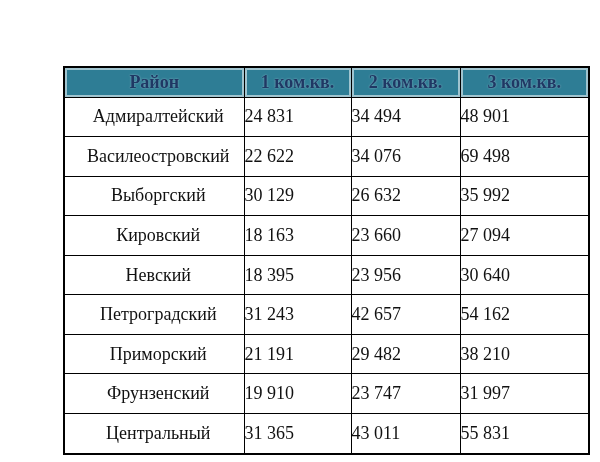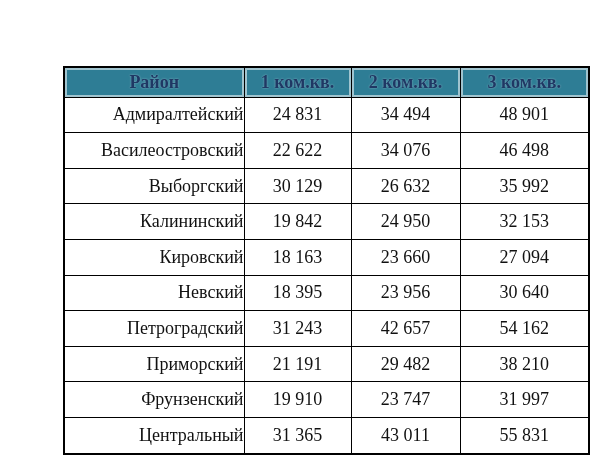--- a/index.html
+++ b/index.html
@@ -42,25 +42,24 @@
     color: var(--header-text);
     font-weight: bold;
     font-size: 18px;
     text-align: center;
     box-shadow: inset 0 0 0 2px rgba(255,255,255,0.55);
     text-shadow: 0 0 2px rgba(255,255,255,0.45);
   }
   table.price-table td {
     color: var(--body-text);
     font-size: 18px;
-    text-align: center;
     background: #ffffff;
   }
   table.price-table td.district {
-    text-align: right;
+    text-align: center;
     padding-left: 8px;
   }
 </style>
 </head>
 <body>
 
 <div class="page">
   <table class="price-table">
     <colgroup>
       <col style="width:180px">
@@ -80,33 +79,27 @@
       <tr>
         <td class="district">Адмиралтейский</td>
         <td>24 831</td>
         <td>34 494</td>
         <td>48 901</td>
       </tr>
       <tr>
         <td class="district">Василеостровский</td>
         <td>22 622</td>
         <td>34 076</td>
-        <td>46 498</td>
+        <td>69 498</td>
       </tr>
       <tr>
         <td class="district">Выборгский</td>
         <td>30 129</td>
         <td>26 632</td>
         <td>35 992</td>
-      </tr>
-      <tr>
-        <td class="district">Калининский</td>
-        <td>19 842</td>
-        <td>24 950</td>
-        <td>32 153</td>
       </tr>
       <tr>
         <td class="district">Кировский</td>
         <td>18 163</td>
         <td>23 660</td>
         <td>27 094</td>
       </tr>
       <tr>
         <td class="district">Невский</td>
         <td>18 395</td>

